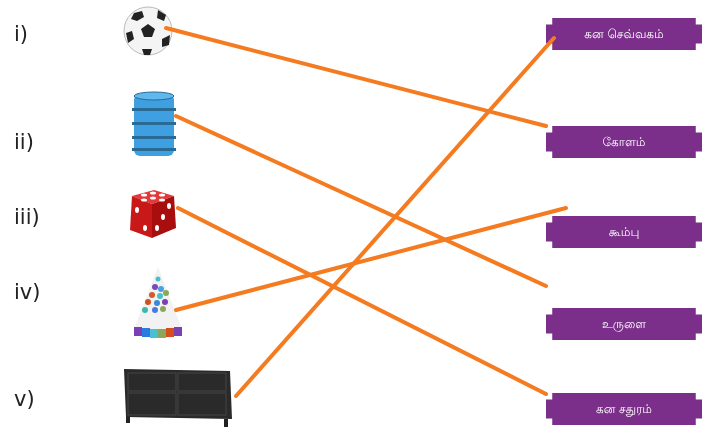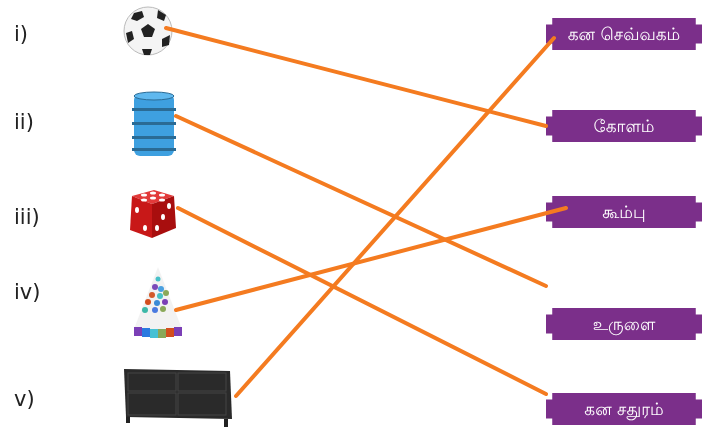--- a/index.html
+++ b/index.html
@@ -1,30 +1,30 @@
 <!DOCTYPE html>
 <html><head>
 <meta charset="utf-8">
 <style>
   html, body { margin:0; padding:0; background:#ffffff; }
   body { width:728px; height:444px; position:relative; overflow:hidden; font-family:"DejaVu Sans", sans-serif; }
   .num { position:absolute; left:14px; font-size:21px; color:#222; font-family:"DejaVu Sans", sans-serif; }
   .pic { position:absolute; }
   .label {
     position:absolute; left:546px; width:156px; height:32px;
-    background:#7b2f8a; color:#fff; font-size:17px; line-height:32px; text-align:center;
+    background:#7b2f8a; color:#fff; font-size:12px; line-height:32px; text-align:center;
     clip-path: polygon(0 20%, 4% 20%, 4% 0, 96% 0, 96% 20%, 100% 20%, 100% 80%, 96% 80%, 96% 100%, 4% 100%, 4% 80%, 0 80%);
   }
   svg.lines { position:absolute; left:0; top:0; width:728px; height:444px; pointer-events:none; }
 </style>
 </head>
 <body>
 
 <div class="num" style="top:22px">i)</div>
-<div class="num" style="top:110px">ii)</div>
+<div class="num" style="top:130px">ii)</div>
 <div class="num" style="top:205px">iii)</div>
 <div class="num" style="top:280px">iv)</div>
 <div class="num" style="top:387px">v)</div>
 
 <svg class="pic" style="left:122px;top:5px" width="52" height="52" viewBox="0 0 52 52">
   <circle cx="26" cy="26" r="24" fill="#f4f4f4" stroke="#bbb" stroke-width="1"></circle>
   <polygon points="26,19 33,24 30,32 22,32 19,24" fill="#222"></polygon>
   <polygon points="12,8 20,6 22,12 15,16 9,14" fill="#222"></polygon>
   <polygon points="36,5 44,10 42,16 35,13" fill="#222"></polygon>
   <polygon points="4,28 10,26 12,34 6,38" fill="#222"></polygon>
@@ -88,22 +88,22 @@
   <polygon points="4,4 110,6 112,54 6,52" fill="#2a2a2a"></polygon>
   <rect x="8" y="8" width="48" height="18" fill="none" stroke="#444"></rect>
   <rect x="58" y="8" width="48" height="18" fill="none" stroke="#444"></rect>
   <rect x="8" y="28" width="48" height="22" fill="none" stroke="#444"></rect>
   <rect x="58" y="28" width="48" height="22" fill="none" stroke="#444"></rect>
   <rect x="6" y="52" width="4" height="6" fill="#222"></rect>
     <rect x="104" y="54" width="4" height="8" fill="#222"></rect>
 </svg>
 
 <div class="label" style="top:18px">கன செவ்வகம்</div>
-<div class="label" style="top:110px">கோளம்</div>
-<div class="label" style="top:196px">கூம்பு</div>
+<div class="label" style="top:126px">கோளம்</div>
+<div class="label" style="top:216px">கூம்பு</div>
 <div class="label" style="top:308px">உருளை</div>
 <div class="label" style="top:393px">கன சதுரம்</div>
 
 <svg class="lines" viewBox="0 0 728 444">
   <g stroke="#f47b20" stroke-width="4" stroke-linecap="round">
     <line x1="166" y1="28" x2="546" y2="126"></line>
     <line x1="176" y1="116" x2="546" y2="286"></line>
     <line x1="178" y1="208" x2="546" y2="394"></line>
     <line x1="176" y1="310" x2="566" y2="208"></line>
     <line x1="236" y1="396" x2="554" y2="38"></line>

